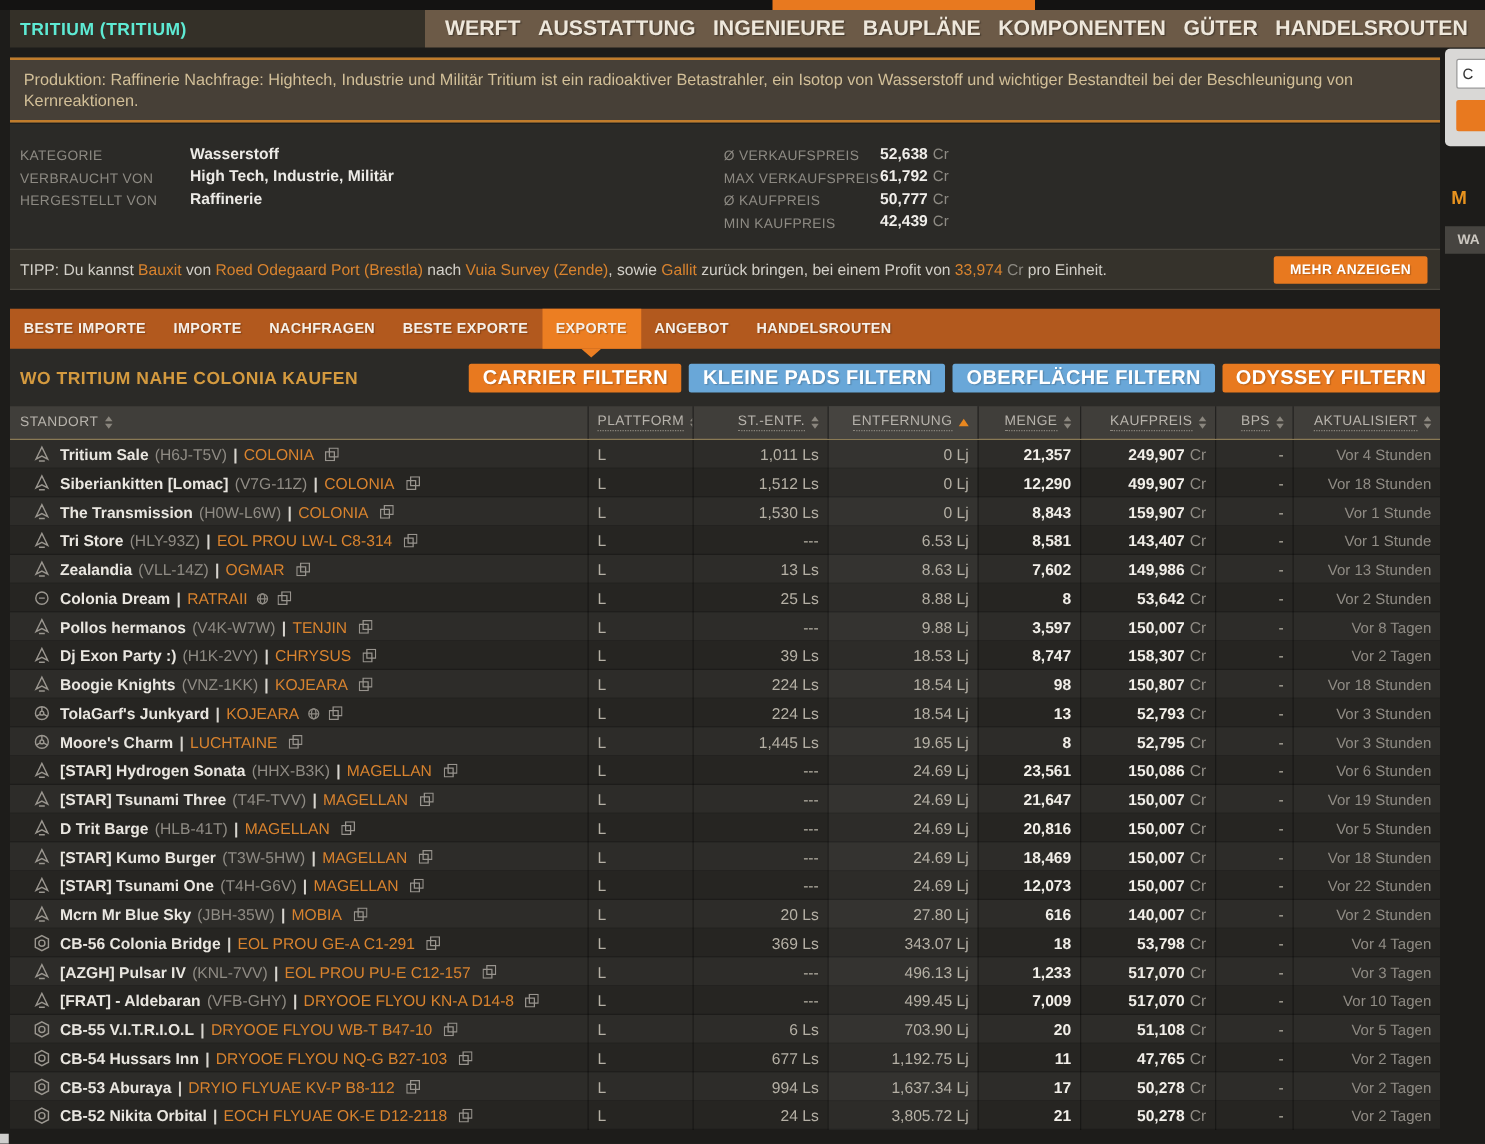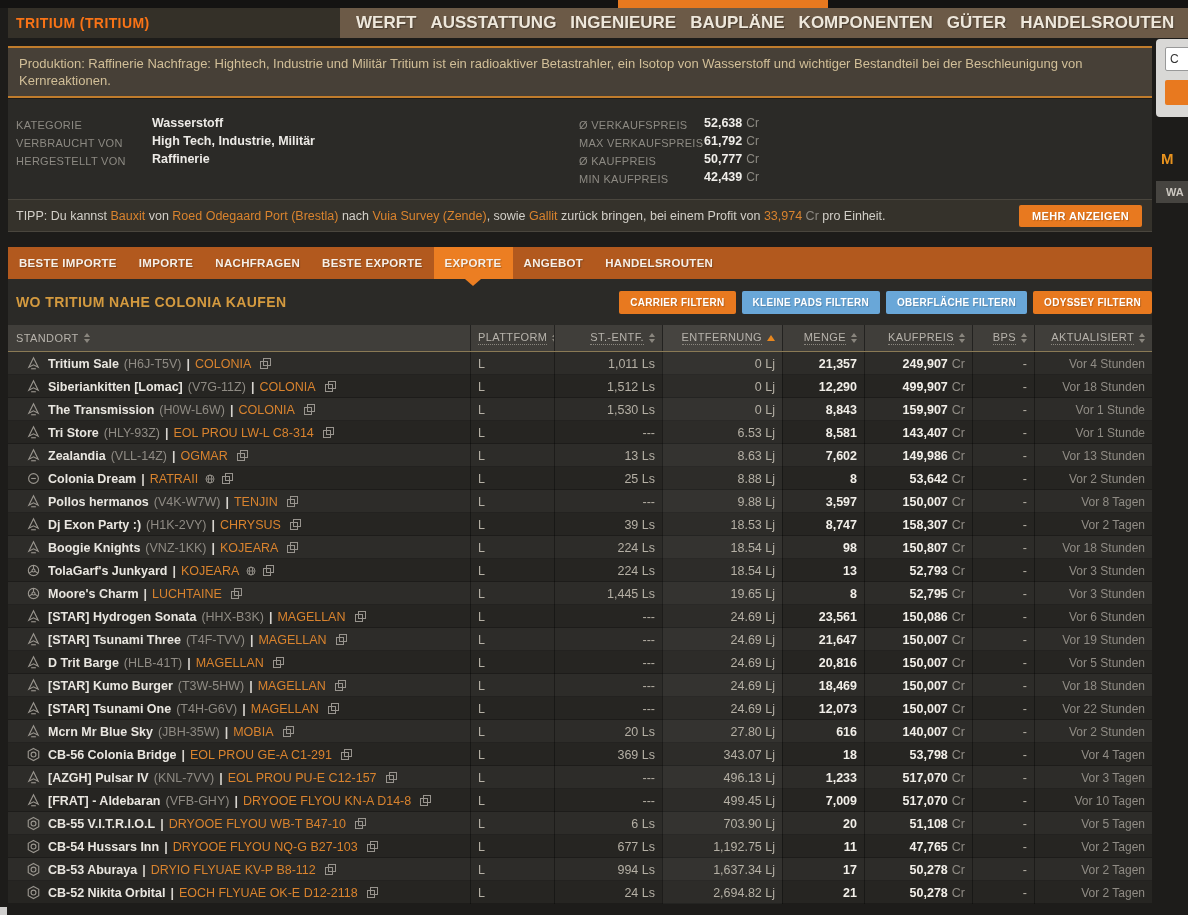--- a/index.html
+++ b/index.html
@@ -2,21 +2,21 @@
 <html><head>
 <meta charset="utf-8">
 <style>
   html,body{margin:0;padding:0}
   body{width:1188px;height:915px;overflow:hidden;background:#1d1c1a;font-family:"Liberation Sans",sans-serif;position:relative}
   .top-strip{position:absolute;left:0;top:0;width:1188px;height:8px;background:#141312}
   .top-strip .seg{position:absolute;left:618px;top:0;width:210px;height:8px;background:#e8791f}
   .content{position:absolute;left:8px;top:8px;width:1144px}
   
   .header-row{display:flex;width:1180px;height:30px}
-  .page-title{flex:1;background:#343028;color:#f97316;font-weight:bold;font-size:14px;line-height:30px;padding-left:8px;letter-spacing:.4px;white-space:nowrap}
+  .page-title{flex:1;background:#343028;color:#5eead4;font-weight:bold;font-size:14px;line-height:30px;padding-left:8px;letter-spacing:.4px;white-space:nowrap}
   .top-nav{width:848px;box-sizing:border-box;background:#6c5a47;display:flex;align-items:center;gap:14px;padding:0 10px 0 16px;font-size:17px;font-weight:bold;color:#eee7db;text-shadow:1px 1px 1px rgba(0,0,0,.35);white-space:nowrap;overflow:hidden}
   .nav-item{cursor:pointer}
   .nav-sep{color:#c8bcab;font-weight:normal}
   
   .prod-box{margin-top:8px;background:#474037;border-top:2px solid #c07c2c;border-bottom:2px solid #c07c2c;padding:7px 11px;box-sizing:border-box;min-height:50px;color:#d2bf98;font-size:13px;line-height:17px}
   
   .info-block{background:#2b2a27;margin-top:1px}
   .info-cols{display:flex;padding:16px 8px 12px;box-sizing:border-box}
   .info-left{width:563px}
   .info-row,.stat-row{display:flex;line-height:16px}
@@ -34,21 +34,21 @@
   .tip-unit{color:#8d8a83}
   .tip-btn{background:#e8791f;color:#fff;font-weight:bold;font-size:11px;padding:5px 13px;border-radius:2px;letter-spacing:.4px;cursor:pointer;text-shadow:1px 1px 1px rgba(0,0,0,.2);white-space:nowrap}
   
   .main-panel{margin-top:15px;background:#2b2a27}
   .tab-bar{display:flex;background:#b2591e;height:32px}
   .tab{line-height:32px;padding:0 11px;color:#f6efe7;font-weight:bold;font-size:11.5px;letter-spacing:.3px;text-shadow:1px 1px 1px rgba(0,0,0,.25);position:relative;cursor:pointer;white-space:nowrap}
   .tab.active{background:#ec7e22}
   .tab.active::after{content:"";position:absolute;left:50%;bottom:-7px;margin-left:-8px;width:0;height:0;border-left:8px solid transparent;border-right:8px solid transparent;border-top:7px solid #ec7e22}
   .section-head{display:flex;align-items:center;height:46px;padding-left:8px}
   .section-title{color:#d49a3f;font-weight:bold;font-size:14px;letter-spacing:.4px;flex:1;white-space:nowrap}
-  .filter-btn{margin-left:6px;height:23px;line-height:23px;padding:0 11px;font-size:10px;font-weight:bold;color:#fff;border-radius:2px;letter-spacing:.3px;cursor:pointer;text-shadow:1px 1px 1px rgba(0,0,0,.2);white-space:nowrap}
+  .filter-btn{margin-left:6px;height:23px;line-height:23px;padding:0 11px;font-size:16px;font-weight:bold;color:#fff;border-radius:2px;letter-spacing:.3px;cursor:pointer;text-shadow:1px 1px 1px rgba(0,0,0,.2);white-space:nowrap}
   .filter-btn.orange{background:#e8791f}
   .filter-btn.blue{background:#69a7d8}
   
   .grid{display:grid;grid-template-columns:462px 84px 108px 120px 82px 108px 62px 118px}
   .thead{background:#403e3a;border-bottom:1px solid #8a7a55;height:26px}
   .th{display:flex;align-items:center;font-size:11px;font-weight:normal;color:#b7b3ac;letter-spacing:.4px;padding:0 7px;border-left:1px solid #232220;box-sizing:border-box;cursor:pointer;white-space:nowrap;overflow:hidden}
   .th:first-child{border-left:none;padding-left:8px}
   .th.right{justify-content:flex-end}
   .th.sorted{background:#464440}
   .th .lbl.tipline{border-bottom:1px dotted #8a867e;padding-bottom:1px}
@@ -1031,21 +1031,21 @@
             <span class="system">EOCH FLYUAE OK-E D12-2118</span>
             <span class="copyic">
               <svg width="11" height="11" viewBox="0 0 11 11">
                 <rect x="3.5" y="0.5" width="7" height="7" fill="none" stroke="#98948e"></rect>
                 <rect x="0.5" y="3.5" width="7" height="7" fill="none" stroke="#98948e"></rect>
               </svg>
             </span>
           </div>
           <div class="cell">L</div>
           <div class="cell right">24 Ls</div>
-          <div class="cell right sorted">2,694.82 Lj</div>
+          <div class="cell right sorted">3,805.72 Lj</div>
           <div class="cell right">
             <span class="qty">21</span>
           </div>
           <div class="cell right">
             <span class="price-num">50,278</span>
             <span class="cr">Cr</span>
           </div>
           <div class="cell right">-</div>
           <div class="cell right">
             <span class="upd">Vor 2 Tagen</span>

